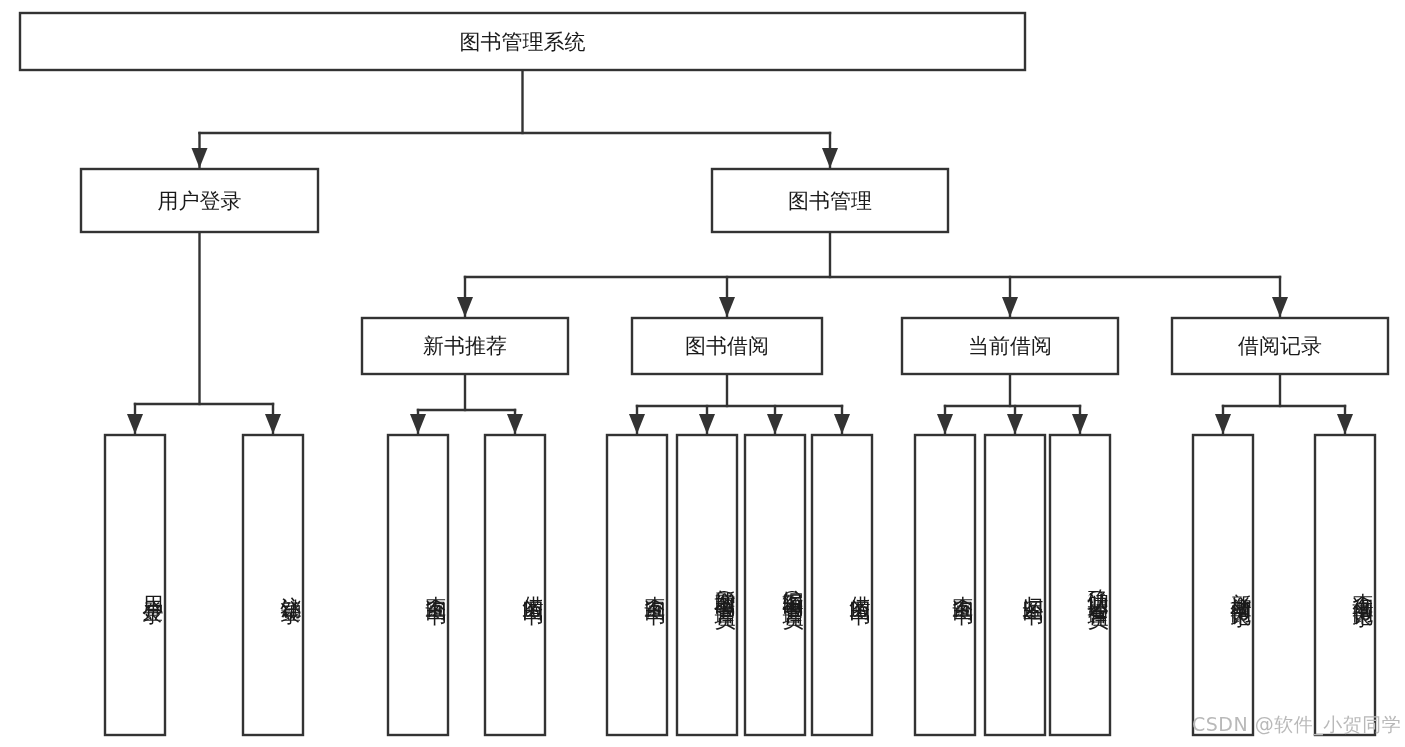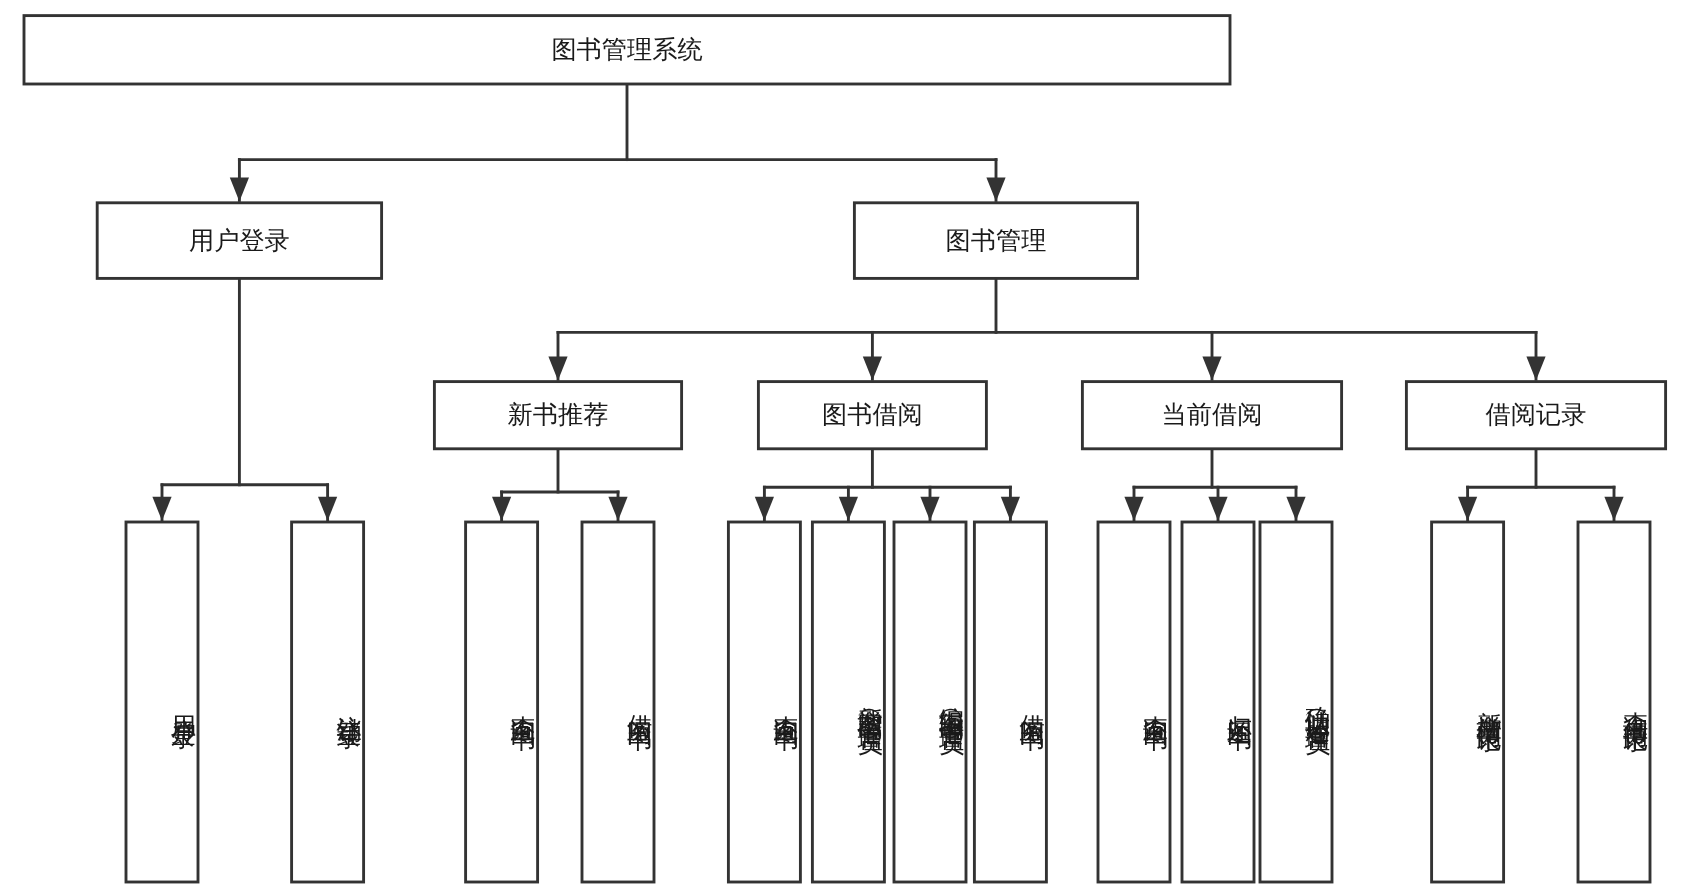--- a/index.html
+++ b/index.html
@@ -198,13 +198,14 @@
       <div class="leaf-label" style="left: 1050px; top: 441px; width: 60px; height: 288px;">
         <span style="display: block;">确认归还（管理员）</span>
       </div>
       <div class="leaf-label" style="left: 1193px; top: 441px; width: 60px; height: 288px;">
         <span style="display: block;">新增借阅记录</span>
       </div>
       <div class="leaf-label" style="left: 1315px; top: 441px; width: 60px; height: 288px;">
         <span style="display: block;">查询借阅记录</span>
       </div>
     </div>
+  <div class="watermark" style="left: 1192px; top: 712px;">CSDN @软件_小贺同学</div>
 </div>
 
 </body></html>

